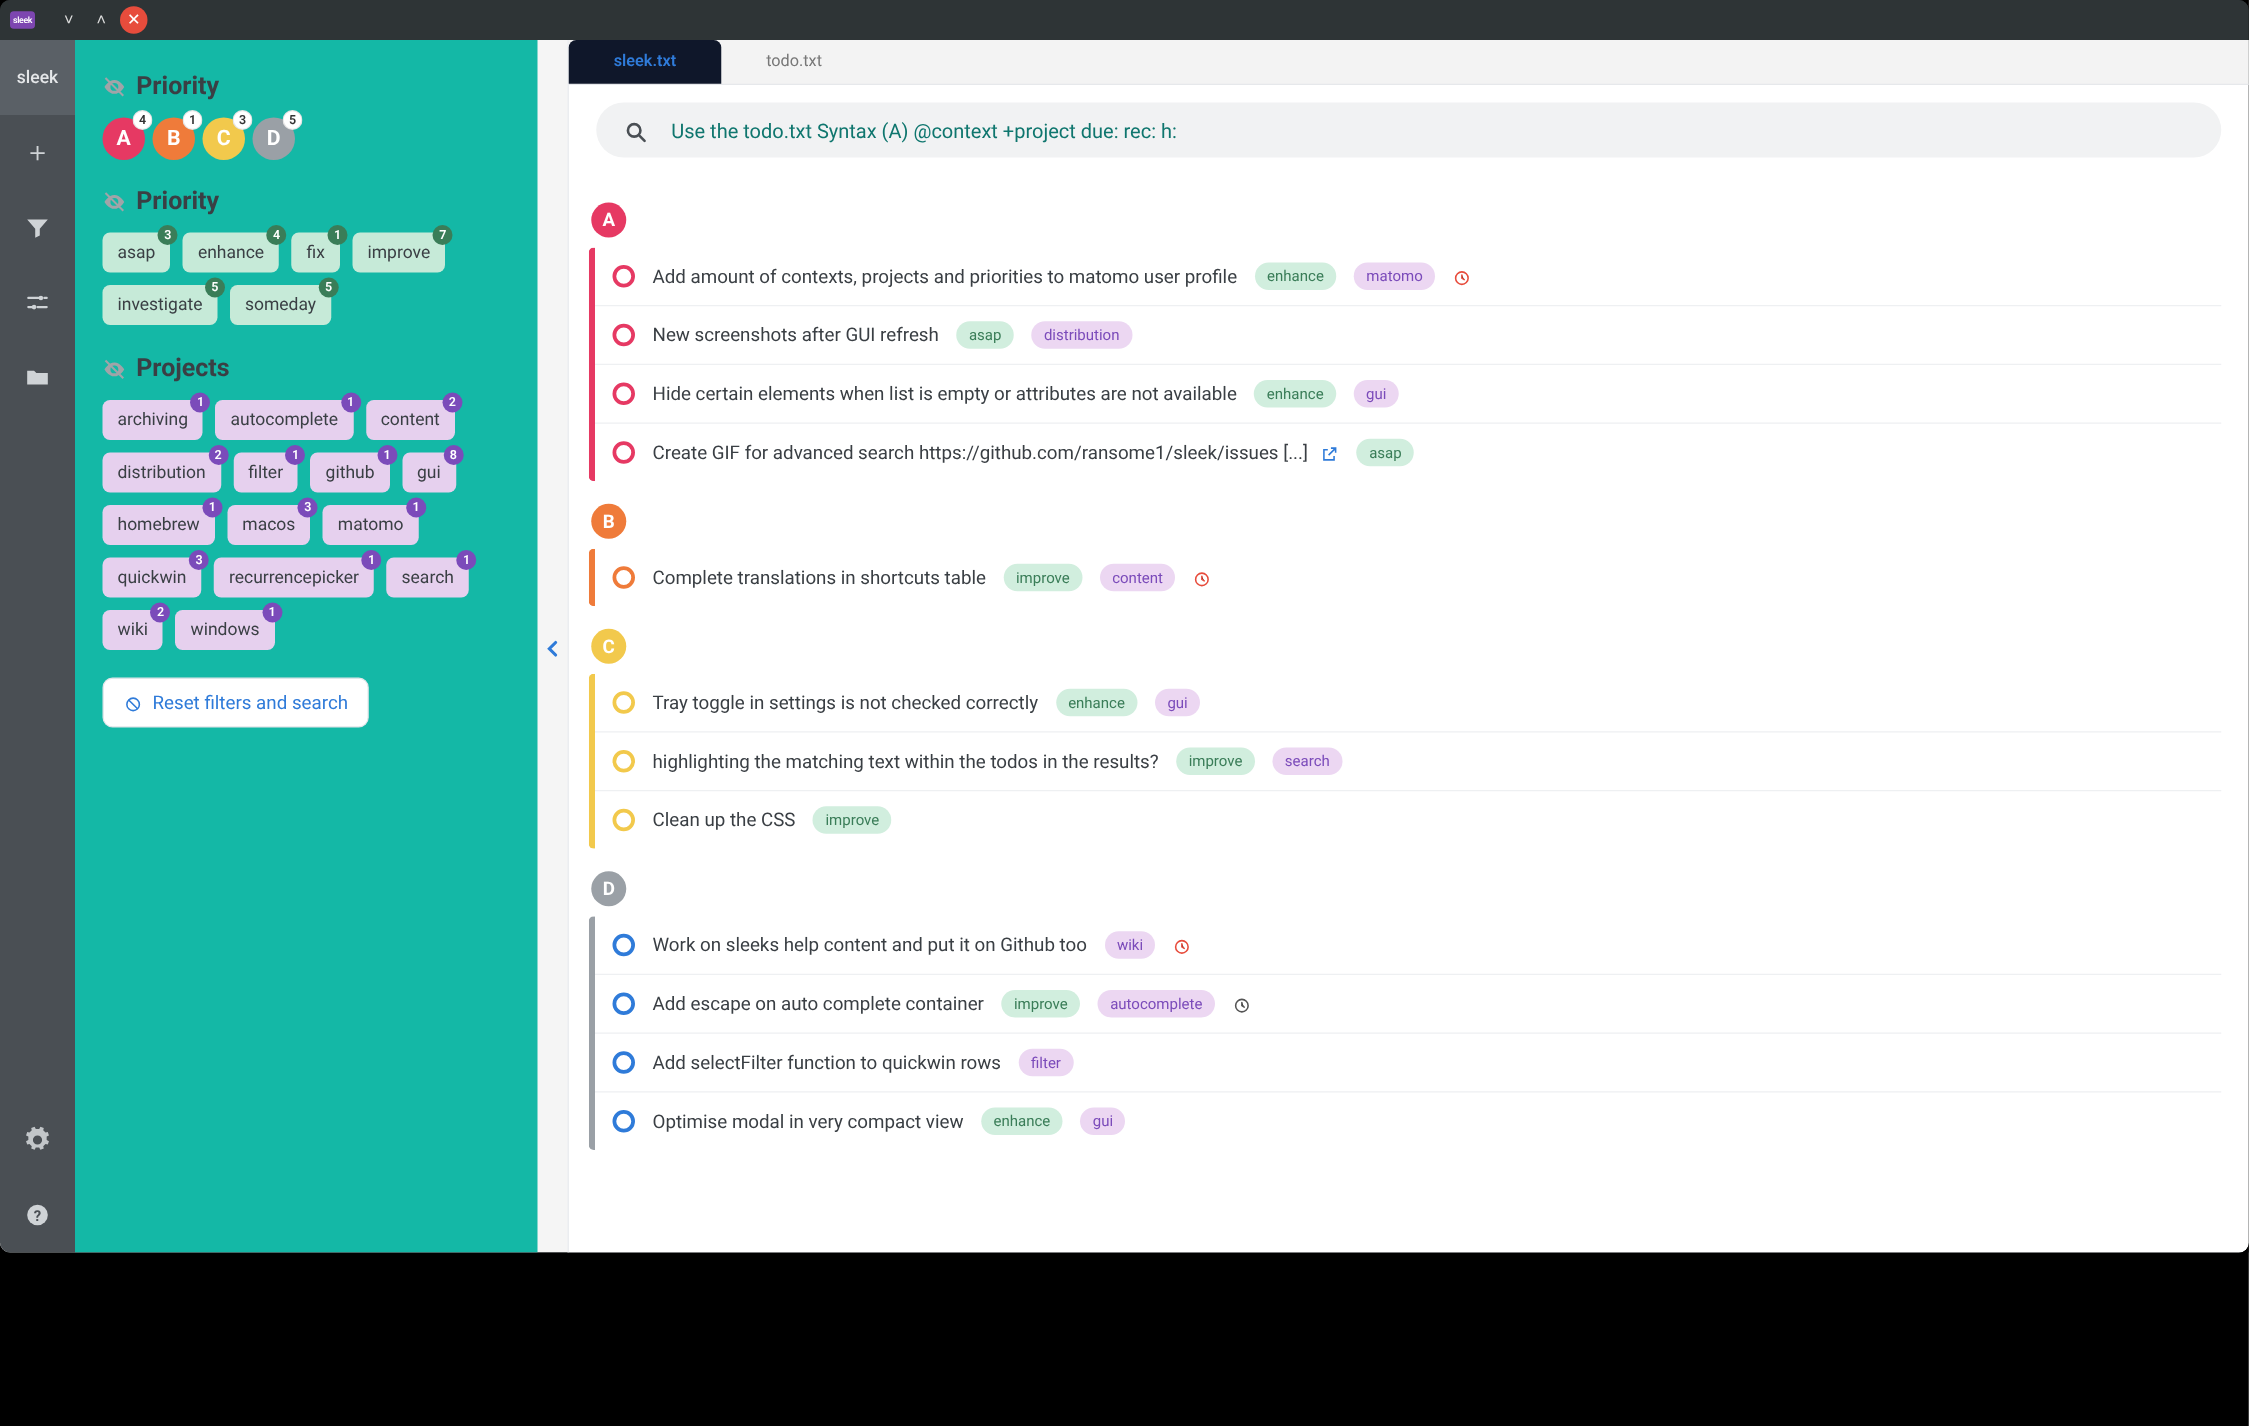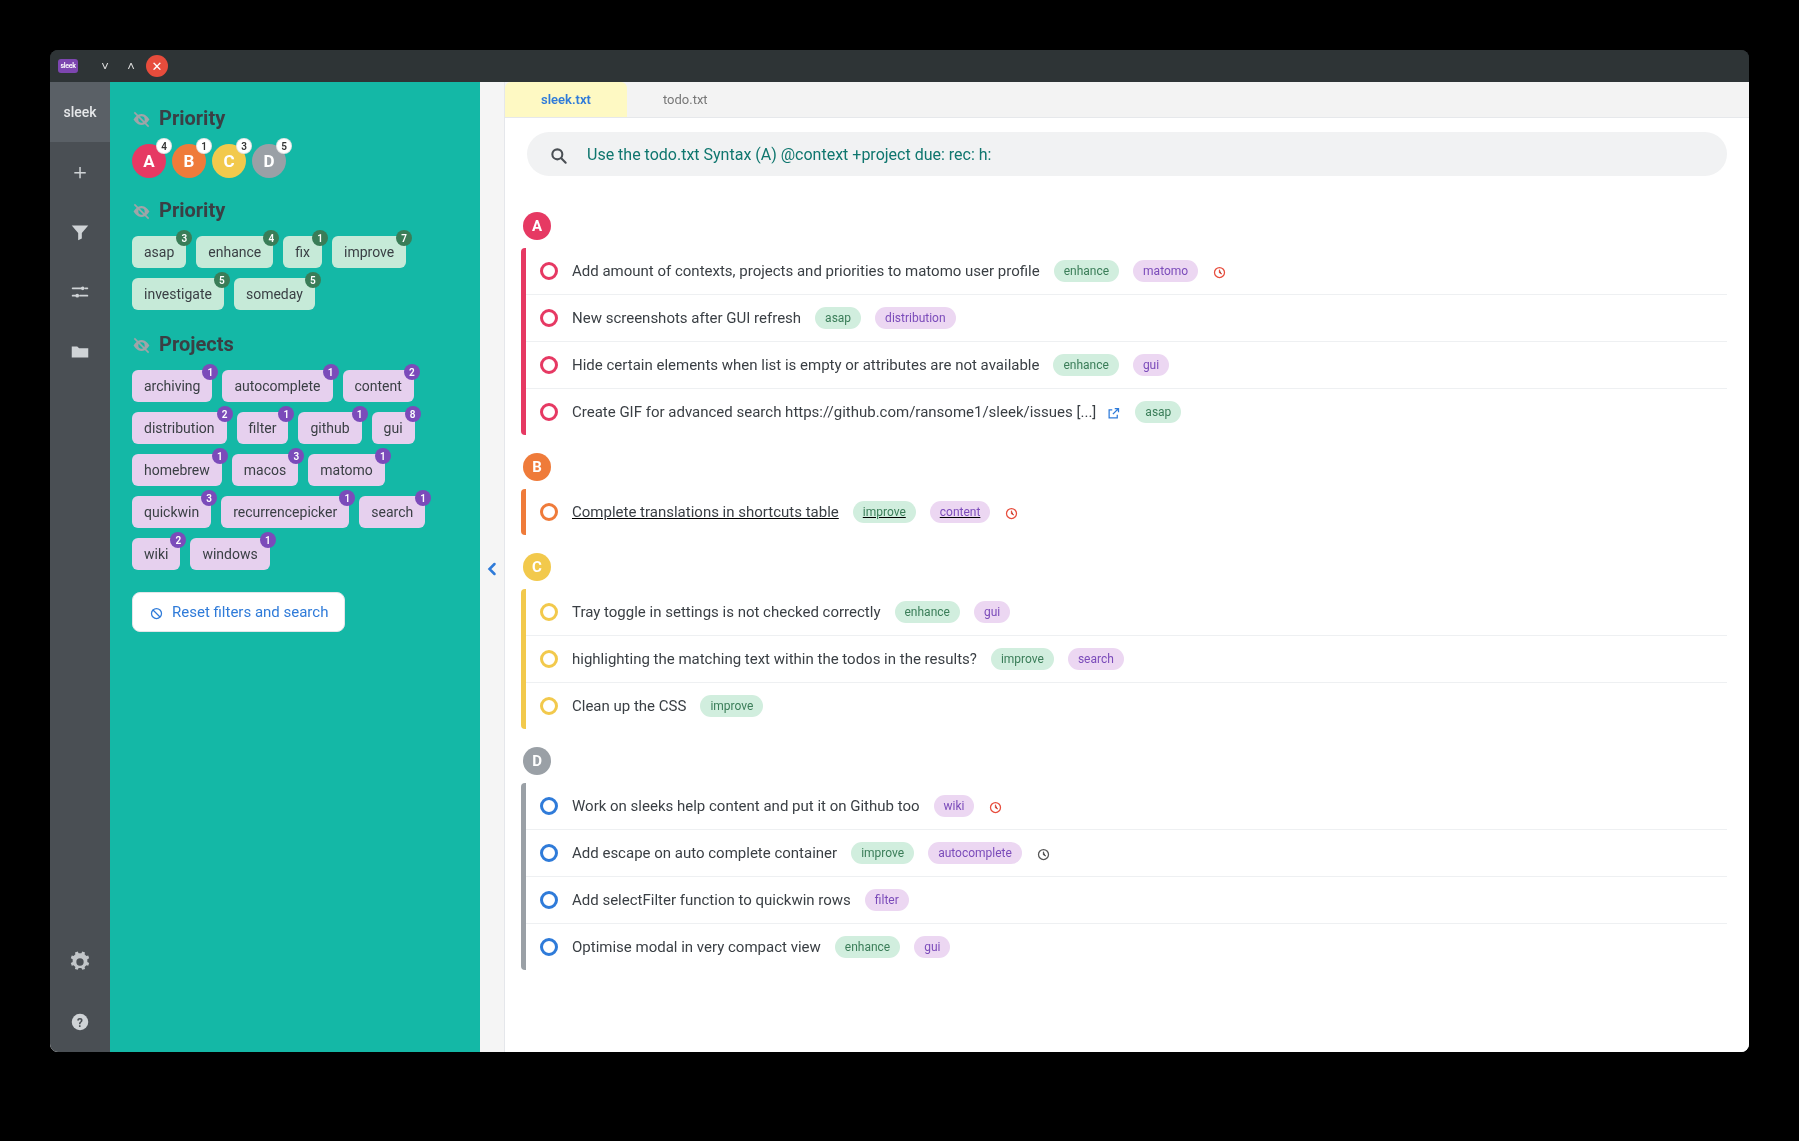--- a/index.html
+++ b/index.html
@@ -1,17 +1,17 @@
 <!DOCTYPE html>
 <html><head>
 <meta charset="utf-8">
 <style>
 * { box-sizing: border-box; margin: 0; padding: 0; font-family: -apple-system, BlinkMacSystemFont, "Segoe UI", Roboto, sans-serif; }
 body { background: #000; width: 1799px; height: 1141px; overflow: hidden; }
-.outer { background: #000; padding: 50px; }
+.outer { background: #000; }
 .window { background: #2e3436; border-radius: 8px; overflow: hidden; box-shadow: 0 6px 24px rgba(0,0,0,.6); }
 .titlebar { background: #2e3436; color: #c9cdd0; display: flex; align-items: center; padding: 0 8px; height: 32px; font-size: 13px; }
 .title-icon { width: 20px; height: 14px; background: #7d46b0; border-radius: 3px; margin-right: 12px; display: inline-flex; align-items: center; justify-content: center; color: #fff; font-size: 7px; font-weight: 600; letter-spacing: -0.3px; }
 .title-text { flex: 1; text-align: center; font-size: 13px; }
 .win-btn { width: 22px; height: 22px; border-radius: 50%; margin-left: 4px; display:inline-flex; align-items:center; justify-content:center; color:#ddd; font-size:13px; }
 .win-close { background: #e74c3c; color:#fff; }
 .app { display: flex; height: 970px; background: #f5f5f5; }
 .navrail { width: 60px; background: #4a4f54; display: flex; flex-direction: column; align-items:center; color:#cfd3d6; }
 .navrail .brand { width:60px; height:60px; background:#5a6066; display:flex;align-items:center;justify-content:center;font-size:14px;font-weight:500;color:#e5e7e9; }
 .navrail .nav-item { width:60px; height:60px; display:flex;align-items:center;justify-content:center; font-size:22px; cursor:pointer; }
@@ -33,31 +33,31 @@
 .tag { position:relative; padding:8px 12px; border-radius:6px; font-size:14px; color:#3a3f44; cursor:pointer; }
 .tag-ctx { background:#c6ead8; }
 .tag-proj { background:#e6d0ee; }
 .reset-btn { background:#fff; border:1px solid #e2e5e9; border-radius:8px; padding:10px 16px; display:inline-flex; align-items:center; gap:8px; color:#2f7bd9; font-size:15px; cursor:pointer; }
 .reset-btn .ban { font-size:15px; }
 .divider-col { width:24px; display:flex; align-items:center; justify-content:center; }
 .collapse-chev { color:#2f7bd9; font-size:20px; cursor:pointer; }
 .main { flex:1; background:#fff; display:flex; flex-direction:column; border-left:1px solid #e5e7eb; }
 .tabs { display:flex; background:#f3f3f3; border-bottom:1px solid #e6e8eb; }
 .tab { padding:10px 36px; font-size:13px; color:#777; cursor:pointer; }
-.tab.active { background:#fef9c3; color:#2f7bd9; font-weight:600; border-top-left-radius:6px;border-top-right-radius:6px; }
+.tab.active { background:#0f172a; color:#2f7bd9; font-weight:600; border-top-left-radius:6px;border-top-right-radius:6px; }
 .searchbar { margin:14px 22px 10px 22px; background:#f1f2f3; border-radius:28px; padding:10px 22px; display:flex; align-items:center; gap:18px; }
 .searchbar .mag { color:#4a4f54; font-size:20px; }
 .searchbar .search-body { flex:1; }
 .searchbar .hint { font-size:16px; color:#0f766e; }
 .searchbar input { width:100%; background:transparent; border:none; outline:none; font-size:17px; color:#8b9096; letter-spacing:.2px; padding-top:4px; }
 .list { flex:1; overflow-y:auto; padding: 8px 22px 22px 16px; }
 .group-letter { width:28px; height:28px; border-radius:50%; display:flex;align-items:center;justify-content:center; color:#fff; font-weight:700; font-size:15px; margin:18px 0 8px 2px; }
 .group { border-left:5px solid transparent; border-radius:4px; }
 .g-A { border-color:#e63963; }
-.g-B { border-color:#ef7b3a;text-decoration:underline; }
+.g-B { border-color:#ef7b3a; }
 .g-C { border-color:#f2c94c; }
 .g-D { border-color:#9aa0a6; }
 .todo { display:flex; align-items:center; gap:14px; padding:12px 10px 12px 14px; border-bottom:1px solid #eef0f2; font-size:15px; color:#3a3f44; }
 .todo:last-child { border-bottom:none;text-align:right; }
 .check { width:18px; height:18px; border:3px solid; border-radius:50%; flex-shrink:0; cursor:pointer; }
 .c-A { border-color:#e63963; } .c-B{border-color:#ef7b3a;} .c-C{border-color:#f2c94c;} .c-D{border-color:#2f7bd9;}
 .pill { font-size:12px; padding:4px 10px; border-radius:12px; }
 .pill-ctx { background:#d1eede; color:#3a7d58; }
 .pill-proj { background:#ecd7f2; color:#7b4bba; }
 .due-icon { color:#e74c3c; font-size:15px; }

